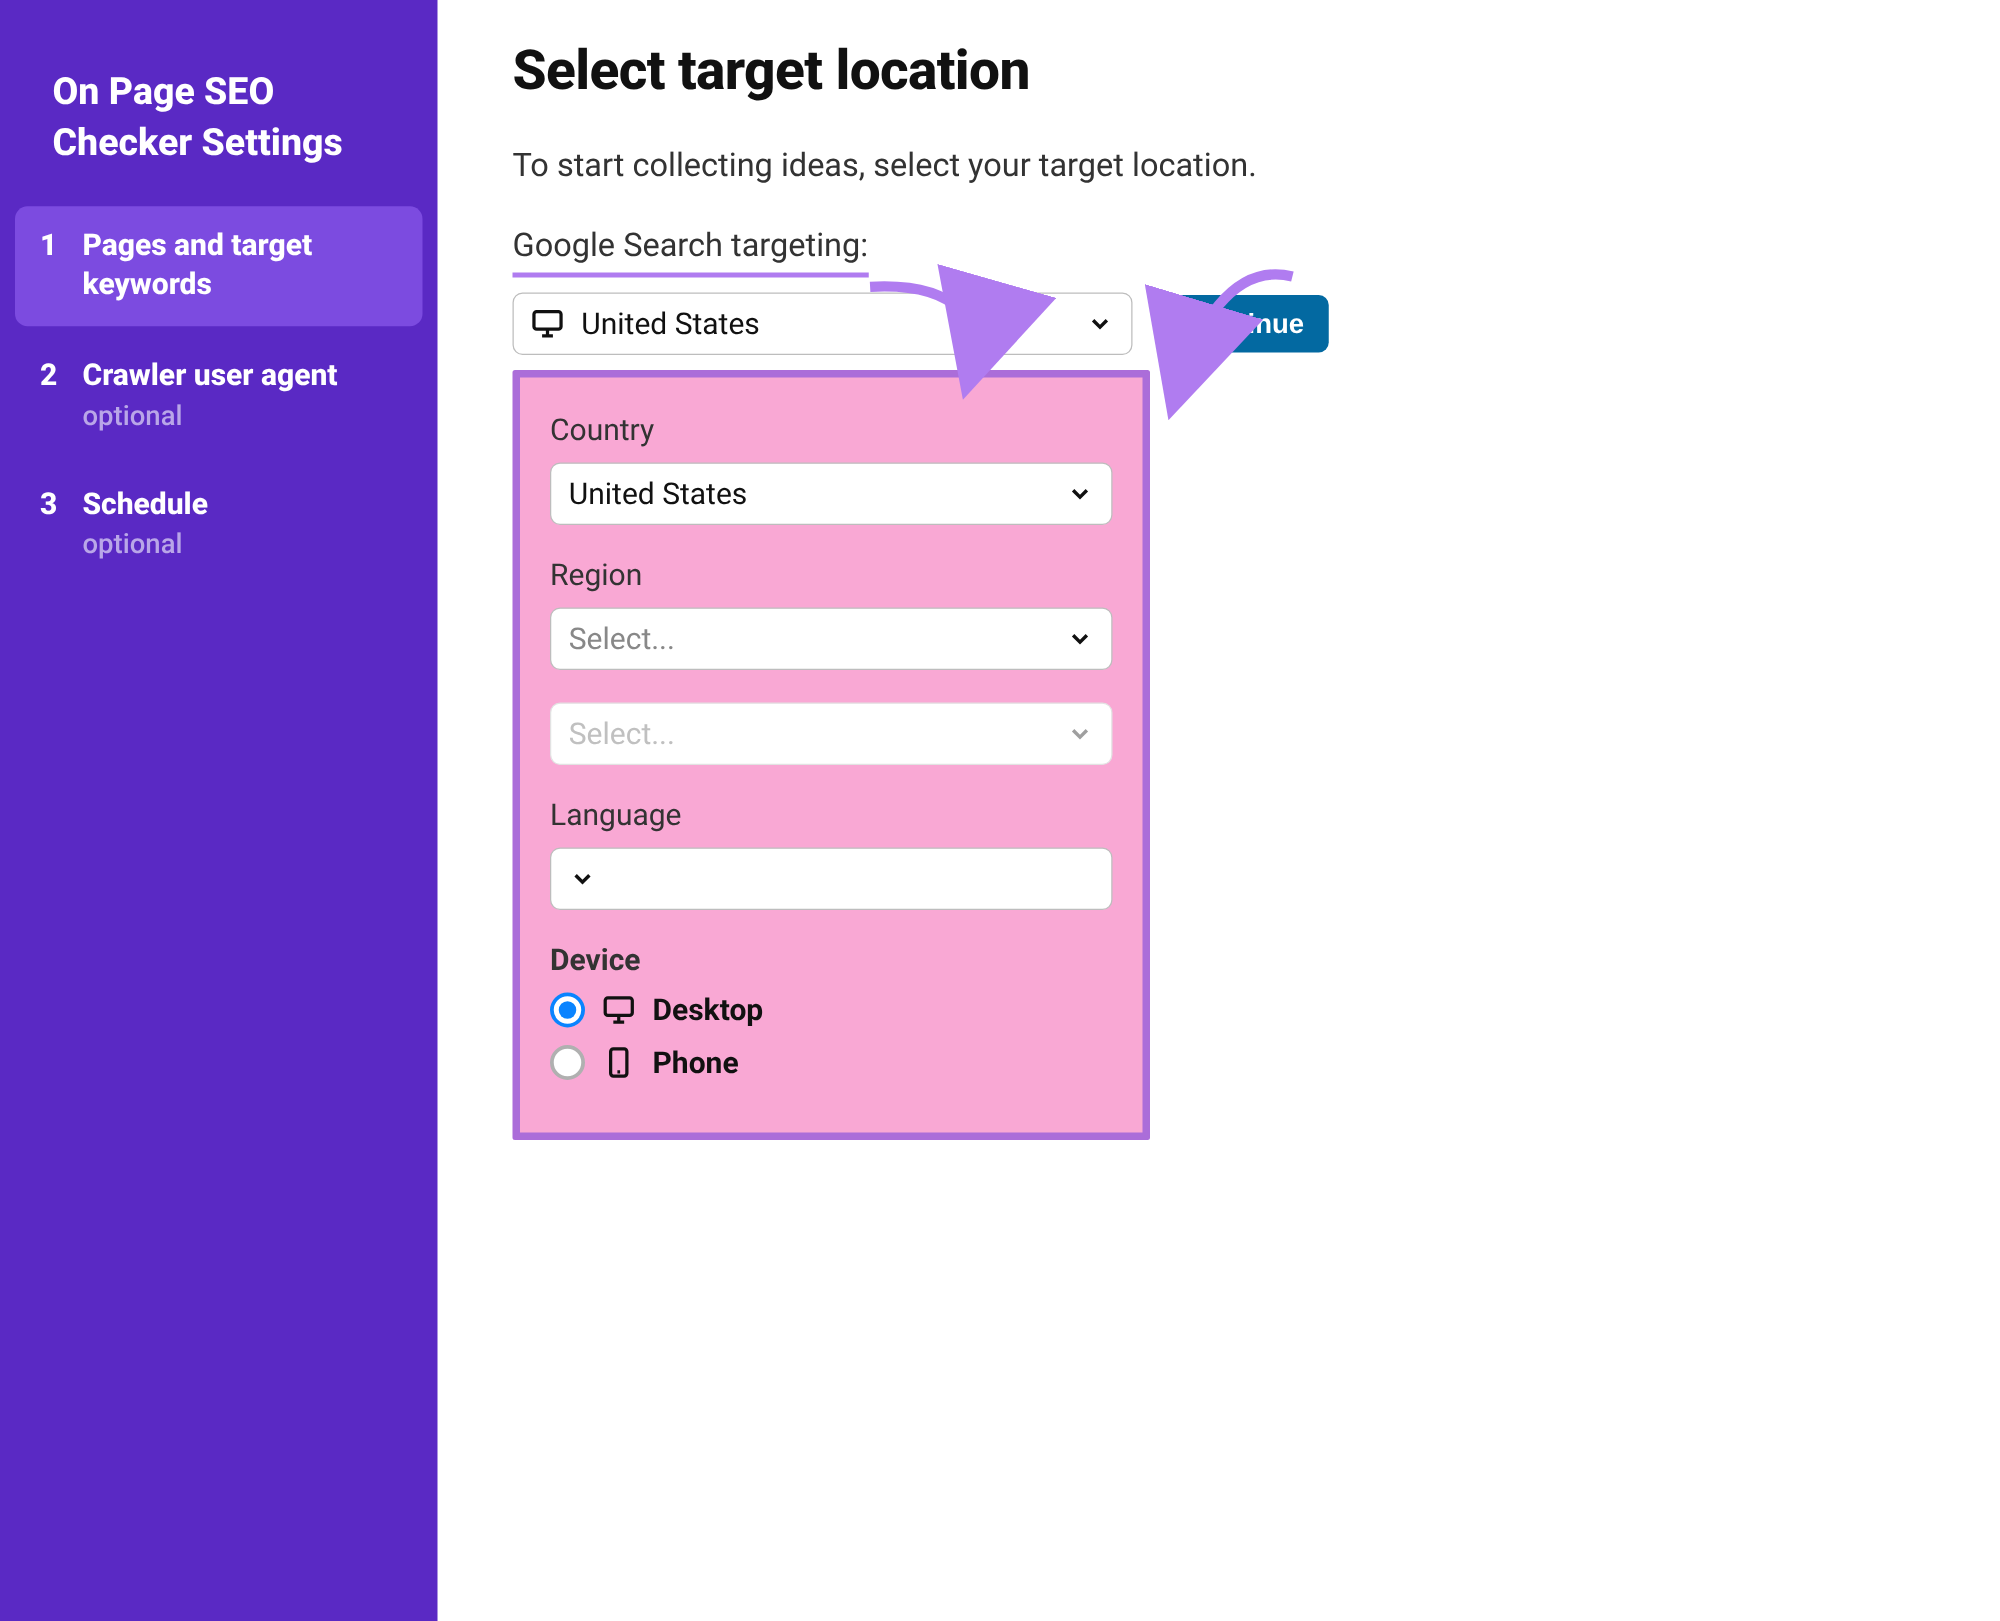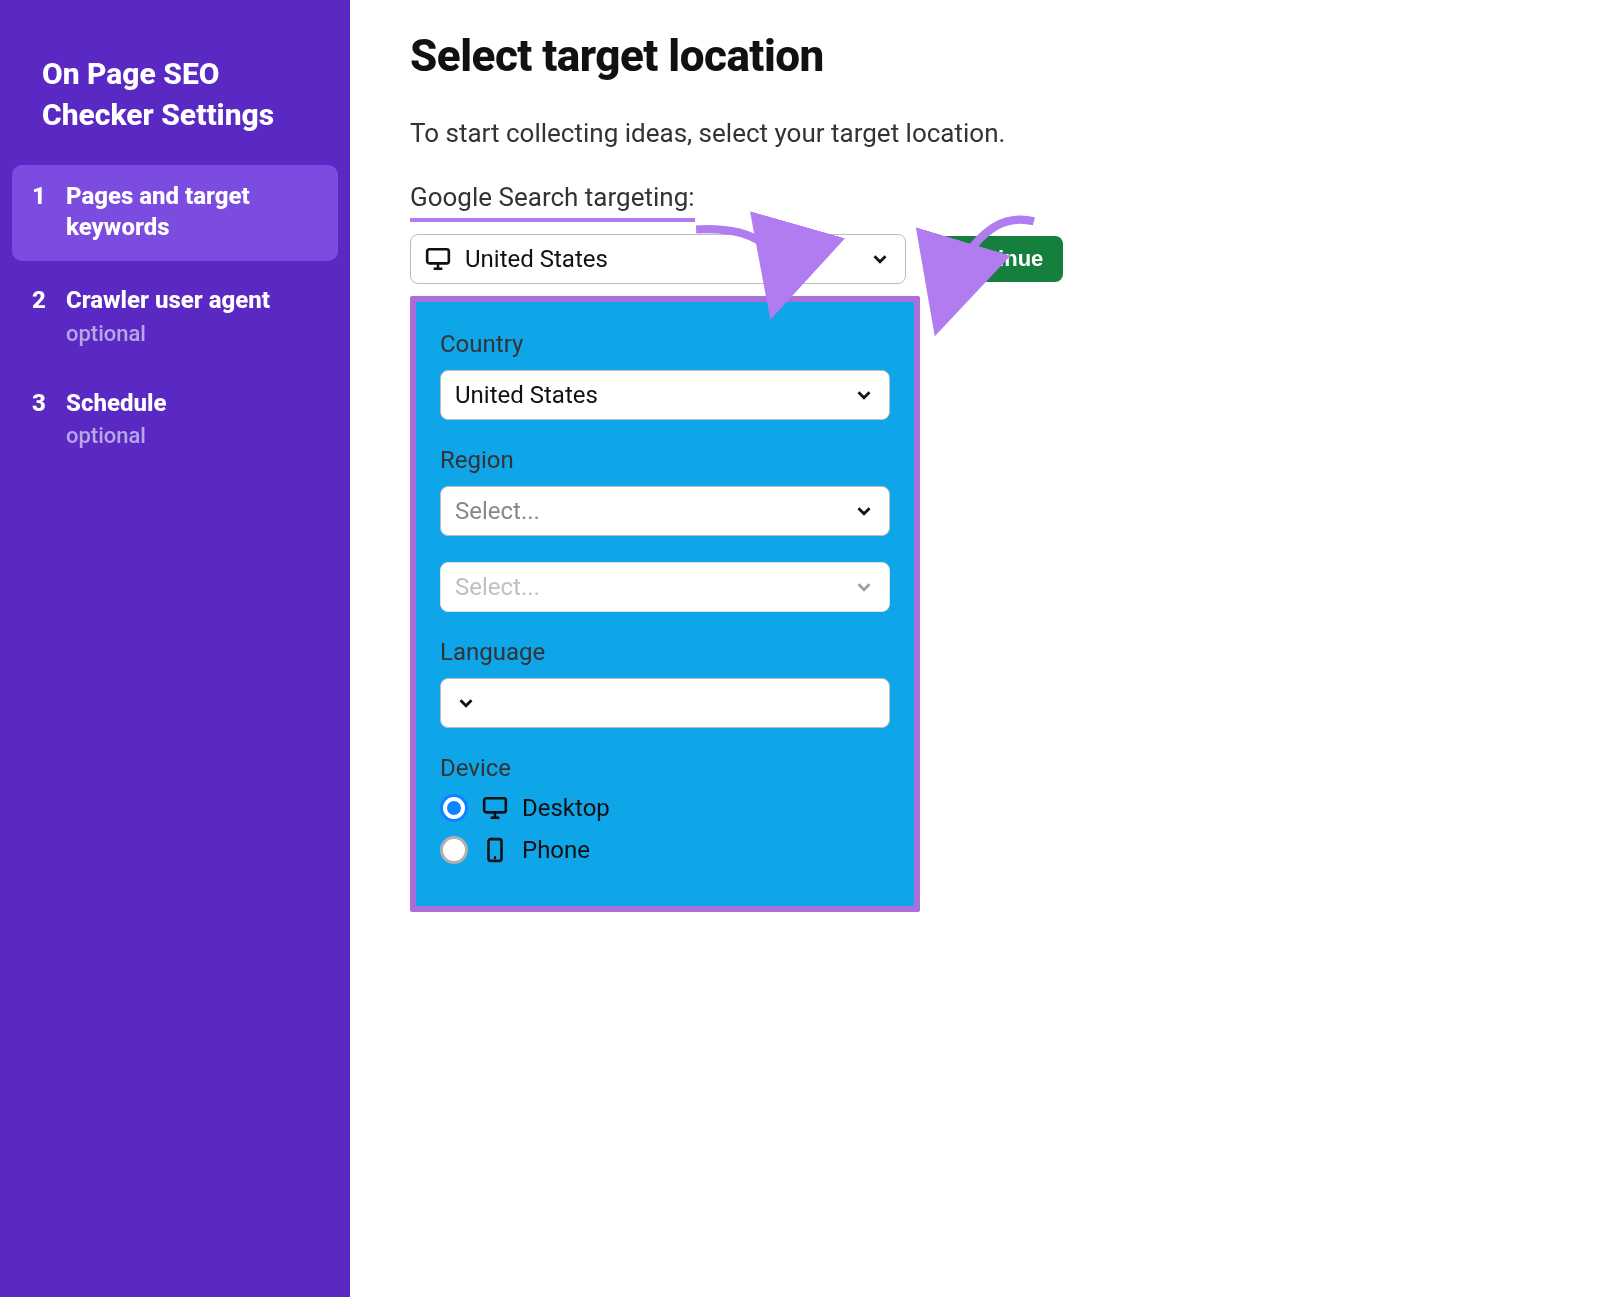--- a/index.html
+++ b/index.html
@@ -58,39 +58,39 @@
     border-radius: 8px;
     display: flex;
     align-items: center;
     padding: 0 14px 0 14px;
     gap: 14px;
     background: #fff;
   }
   .target-select .val { font-size: 24px; flex: 1; }
   .continue-btn {
     height: 46px;
-    background: #15803d;
+    background: #0369a1;
     color: #fff;
     border: none;
     border-radius: 8px;
     font-size: 22px;
     font-weight: 600;
     padding: 0 20px;
     cursor: pointer;
   }
   .panel {
     margin-top: 12px;
     width: 510px;
     border: 6px solid #ab6dd9;
     border-radius: 2px;
     padding: 28px 24px 28px 24px;
-    background: #0ea5e9;
+    background: #f9a8d4;
   }
   .field { margin-bottom: 26px; }
-  .field:last-child { margin-bottom: 0; }
+  .field:last-child { margin-bottom: 0; font-weight: bold; }
   .field-label { font-size: 24px; color: #333; margin-bottom: 12px; }
   .select-box {
     width: 100%;
     height: 50px;
     border: 1px solid #bdbdbd;
     border-radius: 8px;
     display: flex;
     align-items: center;
     padding: 0 14px;
     background: #fff;

